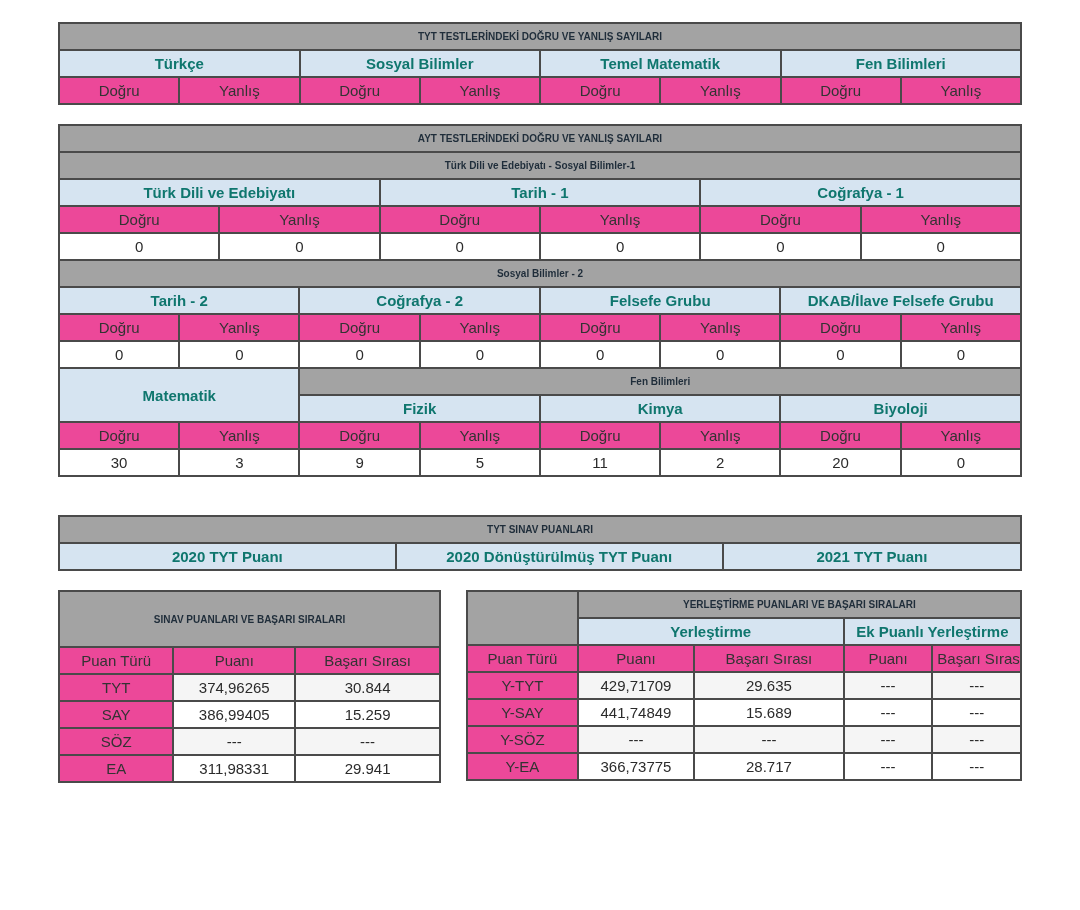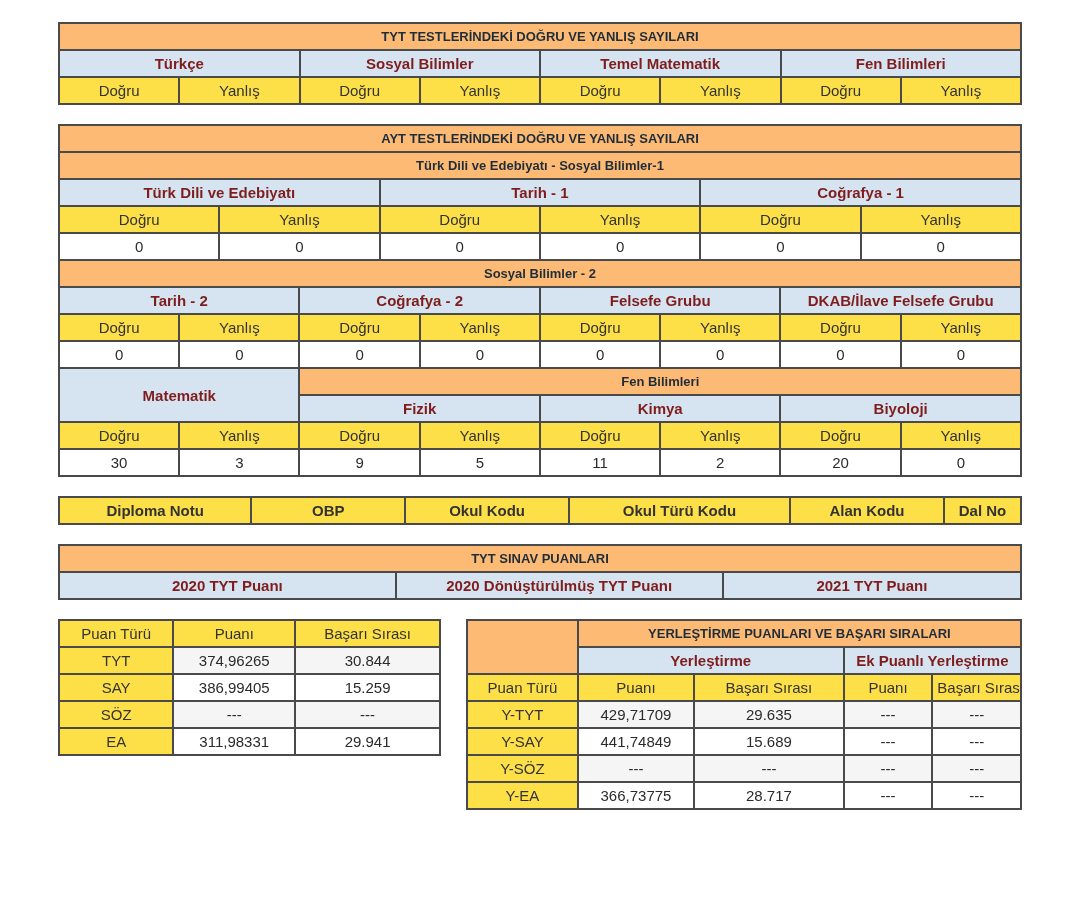--- a/index.html
+++ b/index.html
@@ -19,23 +19,23 @@
   td {
     border: 2px solid #4a4a4a;
     text-align: center;
     vertical-align: middle;
     height: 27px;
     font-size: 15px;
     padding: 1px 4px;
     overflow: hidden;
     white-space: nowrap;
   }
-  .title  { background: #fdba74; font-weight: bold; color: #1f2d3a; font-size: 13px; }
-  .group  { background: #d6e4f1; font-weight: bold; color: #7f1d1d; }
-  .hdr    { background: #fde047; color: #333; }
+  .title  { background: #a3a3a3; font-weight: bold; color: #1f2d3a; font-size: 10px; }
+  .group  { background: #d6e4f1; font-weight: bold; color: #0f766e; }
+  .hdr    { background: #ec4899; color: #333; }
   .val    { background: #ffffff; }
   .valalt { background: #f5f5f5; }
   .tbl-gap { margin-bottom: 19px; }
   .bottom-wrap { display: flex; gap: 25px; align-items: flex-start; }
   .bottom-left  { width: 383px; flex: 0 0 383px; }
   .bottom-right { flex: 1; }
   .tall-title { height: 56px; }
 </style>
 </head>
 <body>
@@ -160,28 +160,20 @@
 <table class="tbl-gap">
   <colgroup>
     <col style="width:20%">
       <col style="width:16%">
       <col style="width:17%">
     <col style="width:23%">
       <col style="width:16%">
       <col style="width:8%">
   </colgroup>
   <tbody>
-  <tr>
-    <td class="hdr" style="font-weight:bold">Diploma Notu</td>
-    <td class="hdr" style="font-weight:bold">OBP</td>
-    <td class="hdr" style="font-weight:bold">Okul Kodu</td>
-    <td class="hdr" style="font-weight:bold">Okul Türü Kodu</td>
-    <td class="hdr" style="font-weight:bold">Alan Kodu</td>
-    <td class="hdr" style="font-weight:bold">Dal No</td>
-  </tr>
 </tbody>
   </table>
 
 <table class="tbl-gap">
   <colgroup>
     <col style="width:35%">
       <col style="width:34%">
       <col style="width:31%">
   </colgroup>
   <tbody>
@@ -198,20 +190,23 @@
 
 <div class="bottom-wrap">
 
   <table class="bottom-left">
     <colgroup>
       <col style="width:30%">
         <col style="width:32%">
         <col style="width:38%">
     </colgroup>
     <tbody>
+        <tr>
+      <td class="title tall-title" colspan="3">SINAV PUANLARI VE BAŞARI SIRALARI</td>
+    </tr>
     <tr>
       <td class="hdr">Puan Türü</td>
       <td class="hdr">Puanı</td>
       <td class="hdr">Başarı Sırası</td>
     </tr>
     <tr>
       <td class="hdr">TYT</td>
       <td class="valalt">374,96265</td>
       <td class="valalt">30.844</td>
     </tr>

